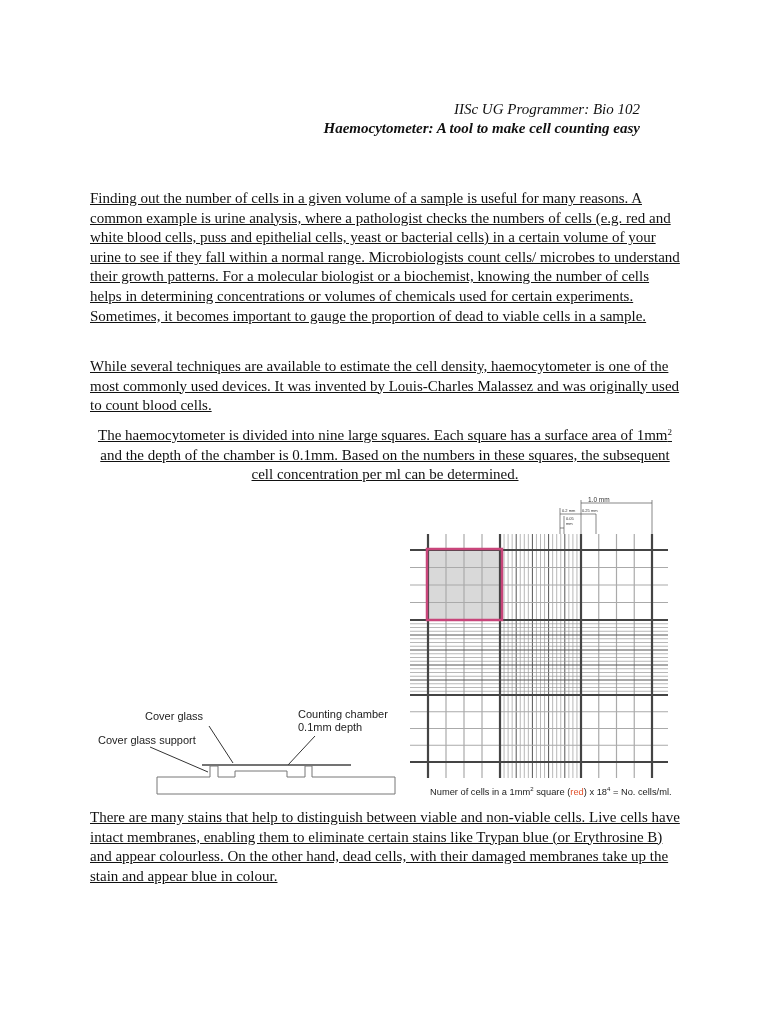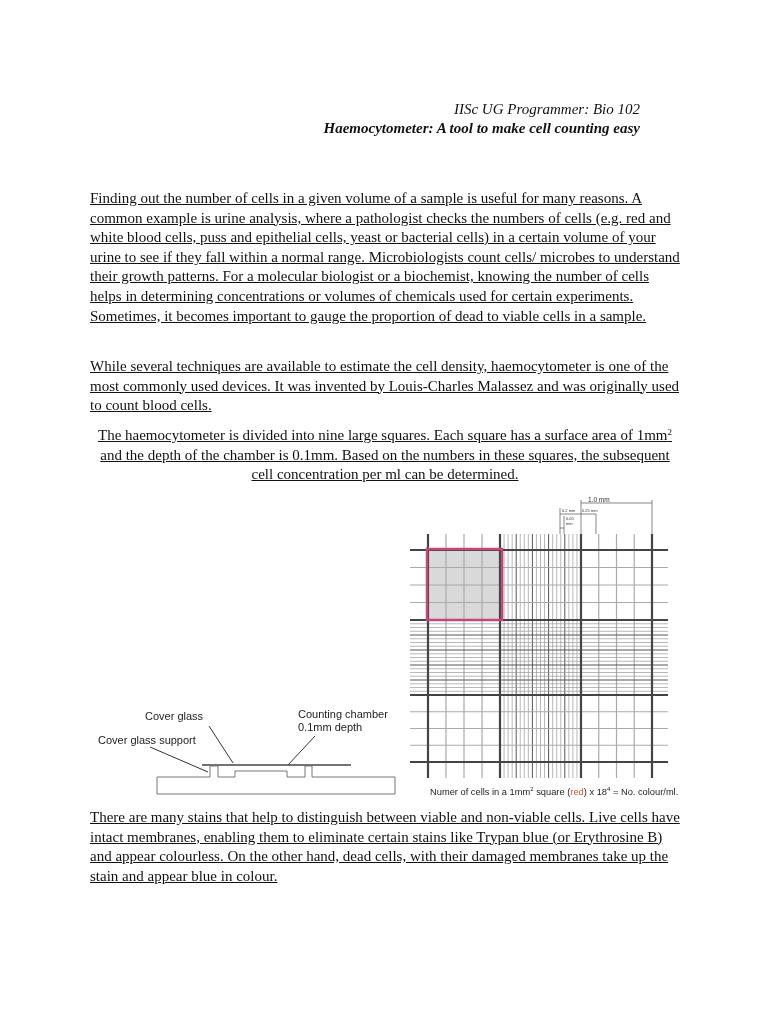--- a/index.html
+++ b/index.html
@@ -116,15 +116,15 @@
       <line x1="10" y1="272" x2="268" y2="272" stroke="#444" stroke-width="2.2"></line>
     </g>
   <rect x="27" y="59" width="75" height="71" fill="none" stroke-width="2.5" id="hlstroke" stroke="#c8457a"></rect>
   <text x="188" y="12" font-size="6.5" font-family="Liberation Sans, sans-serif" fill="#333">1.0 mm</text>
   <text x="162" y="22" font-size="4" font-family="Liberation Sans, sans-serif" fill="#333">0.2 mm</text>
   <text x="182" y="22" font-size="4" font-family="Liberation Sans, sans-serif" fill="#333">0.25 mm</text>
   <text x="166" y="30" font-size="4" font-family="Liberation Sans, sans-serif" fill="#333">0.05</text>
   <text x="166" y="35" font-size="4" font-family="Liberation Sans, sans-serif" fill="#333">mm</text>
 </svg>
 
-<div class="caption"><span>Numer of cells in a 1mm</span><sup>2</sup><span> square (</span><span class="red">red</span><span>) x 18</span><sup>4</sup><span> = No. colour/ml.</span></div>
+<div class="caption"><span>Numer of cells in a 1mm</span><sup>2</sup><span> square (</span><span class="red">red</span><span>) x 18</span><sup>4</sup><span> = No. cells/ml.</span></div>
 
 <p class="para" style="top:808px;">There are many stains that help to distinguish between viable and non-viable cells. Live cells have intact membranes, enabling them to eliminate certain stains like Trypan blue (or Erythrosine B) and appear colourless. On the other hand, dead cells, with their damaged membranes take up the stain and appear blue in colour.</p>
 
 </body></html>

